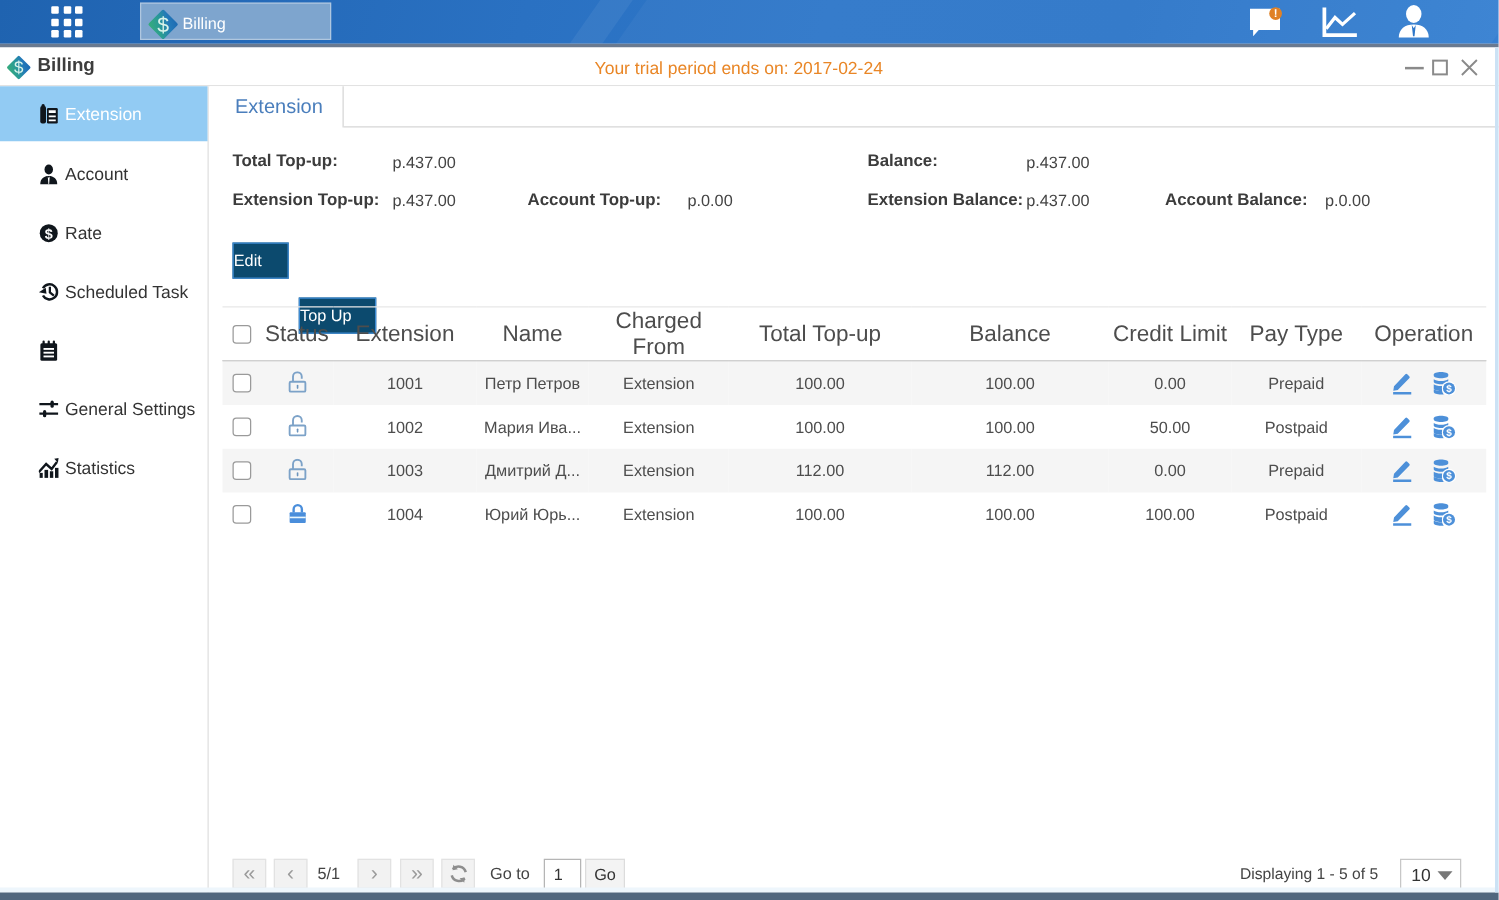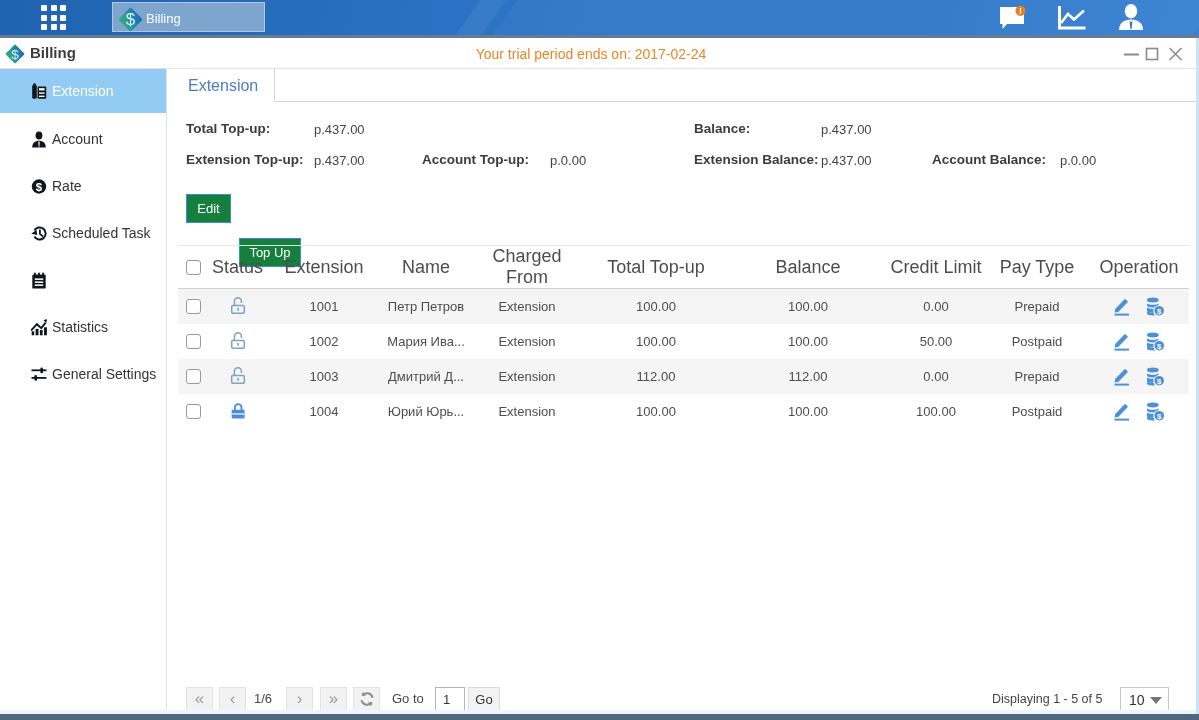--- a/index.html
+++ b/index.html
@@ -39,21 +39,21 @@
 
 
 #content { position:absolute; left:168px; top:69px; width:1031px; height:645px; background:#fff; }
 #tabstrip { position:absolute; left:0; top:0; width:1031px; height:33px; }
 #tabstrip .line { position:absolute; left:107px; right:0; top:32px; height:1px; background:#d6d6d6; }
 #tabstrip .tab { position:absolute; left:0; top:0; width:107px; height:33px; border-right:1px solid #d6d6d6; font-size:16px; color:#4a7ebc; line-height:33px; padding-left:20px; }
 
 .slabel { position:absolute; font-size:13.5px; font-weight:bold; color:#3c3c3c; }
 .svalue { position:absolute; font-size:13px; color:#444; }
 
-.btn { position:absolute; background:#15803d; color:#fff; font-size:13px; text-align:center; border:1px solid #3d8bd4; }
+.btn { position:absolute; background:#0c4a6e; color:#fff; font-size:13px; border:1px solid #3d8bd4; }
 
 
 #tbl { position:absolute; left:10px; top:176px; width:1011px; }
 #tbl table { border-collapse:collapse; width:1011px; table-layout:fixed; }
 #tbl thead td { border-top:1px solid #e7e7e7; border-bottom:1px solid #d0d0d0; height:30px; font-size:18px; color:#4d4d4d; text-align:center; }
 #tbl tbody td { height:35px; font-size:13px; color:#4d4d4d; text-align:center; vertical-align:middle; }
 #tbl tbody tr.g { background:#f5f5f5; }
 .ckb { display:inline-block; width:15px; height:15px; border:1px solid #9a9a9a; border-radius:3px; background:#fff; vertical-align:middle; }
 
 
@@ -213,37 +213,37 @@
         <rect x="3" y="0.4" width="1.8" height="4" rx="0.9" fill="#10161c"></rect>
         <rect x="7.1" y="0.4" width="1.8" height="4" rx="0.9" fill="#10161c"></rect>
         <rect x="11.2" y="0.4" width="1.8" height="4" rx="0.9" fill="#10161c"></rect>
         <rect x="3.8" y="6.4" width="8.4" height="1.5" fill="#fff"></rect>
         <rect x="3.8" y="9.4" width="8.4" height="1.5" fill="#fff"></rect>
         <rect x="3.8" y="12.4" width="8.4" height="1.5" fill="#fff"></rect>
       </svg>
     </div>
     <div class="item">
       <svg class="ic" viewBox="0 0 16 17">
+        <rect x="0.5" y="3.4" width="15" height="1.8" fill="#10161c"></rect>
+        <rect x="0.5" y="11" width="15" height="1.8" fill="#10161c"></rect>
+        <rect x="9.4" y="1.4" width="2.6" height="5.8" rx="1.3" fill="#10161c"></rect>
+        <rect x="3.4" y="9" width="2.6" height="5.8" rx="1.3" fill="#10161c"></rect>
+      </svg>
+      <span class="tx">General Settings</span>
+    </div>
+    <div class="item">
+      <svg class="ic" viewBox="0 0 16 17">
         <rect x="0.7" y="12.3" width="2.5" height="4" fill="#10161c"></rect>
         <rect x="4.6" y="9.9" width="2.9" height="6.4" fill="#10161c"></rect>
         <rect x="8.9" y="11" width="2.7" height="5.3" fill="#10161c"></rect>
         <rect x="13" y="8.3" width="2.9" height="8" fill="#10161c"></rect>
         <path d="M0 11.7 L5.9 5.2 L10.3 9.2 L14.6 3.6" fill="none" stroke="#10161c" stroke-width="1.9"></path>
         <path d="M12.4 1 L16 0.3 L15.3 4.1 z" fill="#10161c"></path>
       </svg>
       <span class="tx">Statistics</span>
-    </div>
-    <div class="item">
-      <svg class="ic" viewBox="0 0 16 17">
-        <rect x="0.5" y="3.4" width="15" height="1.8" fill="#10161c"></rect>
-        <rect x="0.5" y="11" width="15" height="1.8" fill="#10161c"></rect>
-        <rect x="9.4" y="1.4" width="2.6" height="5.8" rx="1.3" fill="#10161c"></rect>
-        <rect x="3.4" y="9" width="2.6" height="5.8" rx="1.3" fill="#10161c"></rect>
-      </svg>
-      <span class="tx">General Settings</span>
     </div>
   </div>
   <div id="content">
     <div id="tabstrip">
         <div class="tab">Extension</div>
         <div class="line"></div>
       </div>
 
     <span class="slabel" style="left:18px; top:52px;">Total Top-up:</span>
     <span class="svalue" style="left:146px; top:53px;">p.437.00</span>
@@ -363,21 +363,21 @@
                   <use href="#coins"></use>
                 </svg></td>
             </tr>
         </tbody>
       </table>
     </div>
 
     <div id="pager">
       <div class="pbtn" style="left:18px;">«</div>
       <div class="pbtn" style="left:51px;">‹</div>
-      <span class="pag-txt" style="left:86px;">1/6</span>
+      <span class="pag-txt" style="left:86px;">5/1</span>
       <div class="pbtn" style="left:118px;">›</div>
       <div class="pbtn" style="left:152px;">»</div>
       <div class="pbtn" style="left:185px;"><svg width="16" height="16" viewBox="0 0 16 16" style="margin-top:3px">
       <path d="M13.6 6.7 A6 6 0 0 0 3.2 4.3" fill="none" stroke="#8e8e8e" stroke-width="2"></path>
       <path d="M3.6 0.8 L3.1 5.1 L7.3 4.4 z" fill="#8e8e8e"></path>
       <path d="M2.4 9.3 A6 6 0 0 0 12.8 11.7" fill="none" stroke="#8e8e8e" stroke-width="2"></path>
       <path d="M12.4 15.2 L12.9 10.9 L8.7 11.6 z" fill="#8e8e8e"></path>
     </svg></div>
       <span class="pag-txt" style="left:224px;">Go to</span>
       <div id="goinput">1</div>

